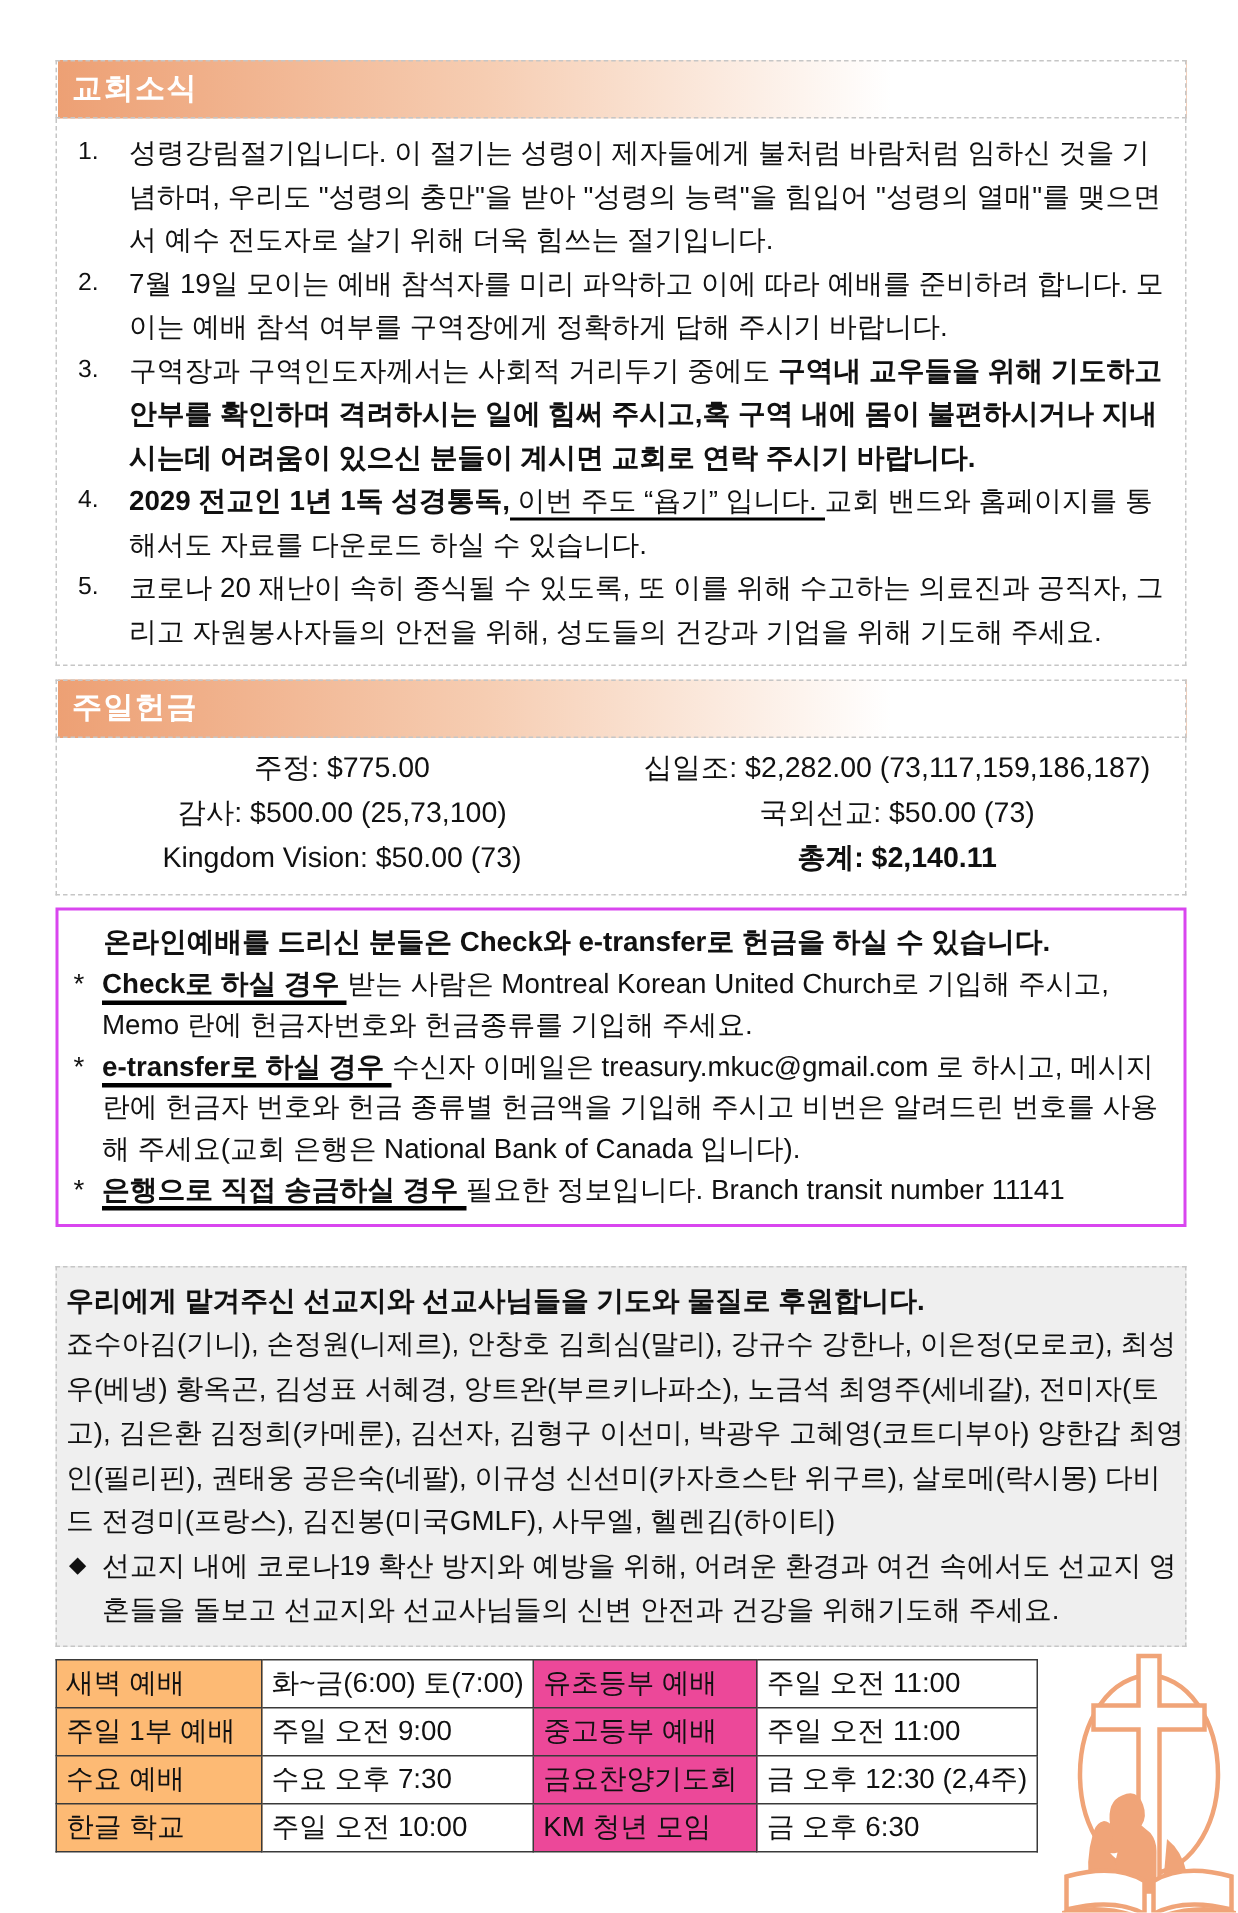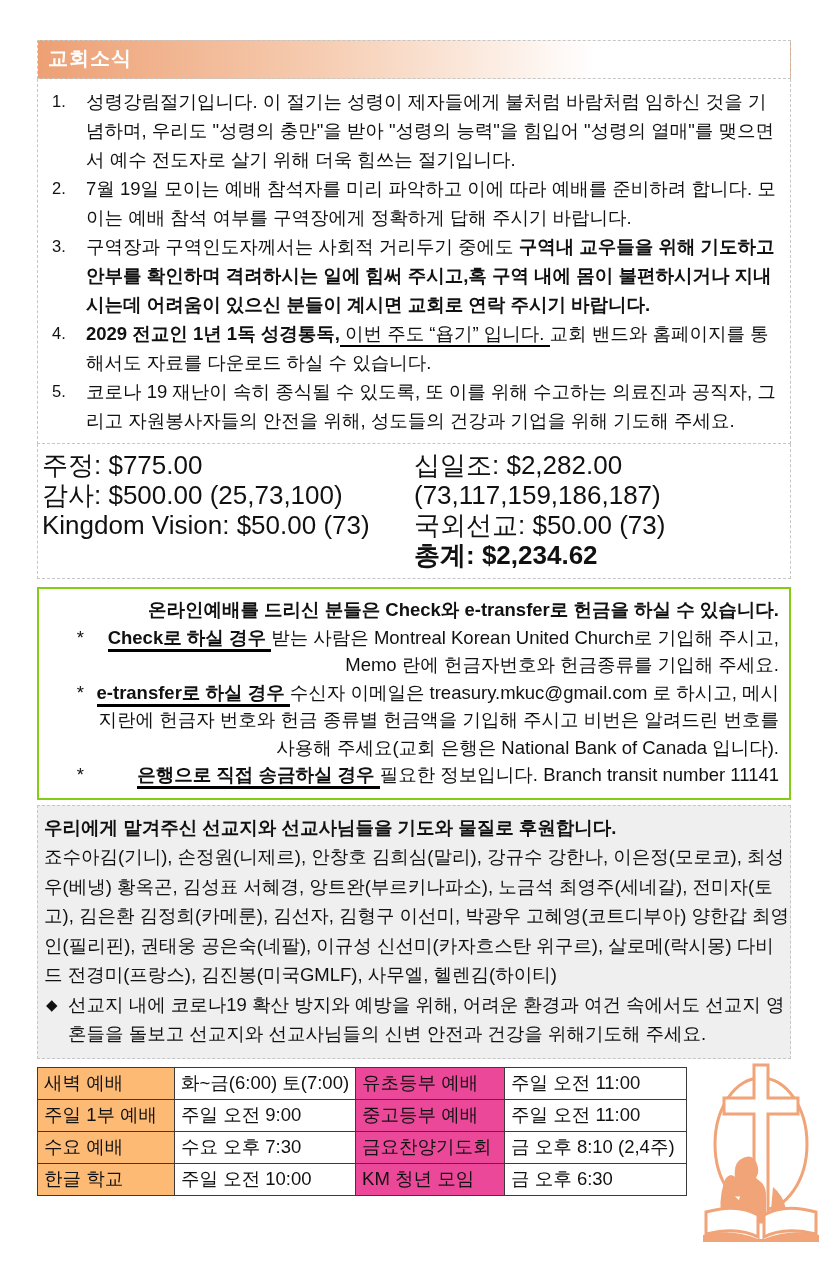--- a/index.html
+++ b/index.html
@@ -22,40 +22,40 @@
   .sec-body {
     border:1px dashed #c6c6c6; border-top:none;
     font-size:18.5px; line-height:29px;
   }
 
   .news-body { padding:8px 10px 8px 4px; }
   .li { display:flex; }
   .li .num { flex:none; width:44px; padding-left:10px; font-size:16.5px; }
   .li .txt { flex:1; }
 
-  .offering-body { padding:6px 8px 8px 4px; display:flex; font-size:26px; line-height:30px; }
+  .offering-body { padding:6px 8px 8px 4px; display:flex; font-size:19px; line-height:30px;text-align:center; }
   .off-col-left { width:372px; flex:none; }
   .off-col-right { flex:1; }
   .bold { font-weight:bold; }
 
   .pay-box {
-    margin-top:8px; border:2px solid #84cc16;
-    padding:7px 10px 9px 24px; font-size:18.5px; line-height:27.5px;text-align:right;
+    margin-top:8px; border:2px solid #d946ef;
+    padding:7px 10px 9px 8px; font-size:18.5px; line-height:27.5px;
   }
   .pay-intro { padding-left:22px; font-weight:bold; }
   .pay-line { display:flex; }
   .pay-line .ast { flex:none; width:21px; padding-left:2px; }
   .pay-line .txt { flex:1; }
 
   .st-b { font-weight:bold; }
   .st-u { border-bottom:2px solid #000; padding-bottom:1px; }
   .st-b.st-u { border-bottom-width:3px; }
 
   .mission {
-    margin-top:5px; background:#efefef; border:1px dashed #c6c6c6;
+    margin-top:26px; background:#efefef; border:1px dashed #c6c6c6;
     padding:7px 0 9px 6px; font-size:18.5px; line-height:29.5px;
   }
   .mission-note { display:flex; }
   .mission-note .bullet { flex:none; width:24px; padding-left:2px; font-size:15px; }
   .mission-note .txt { flex:1; }
 
   .schedule-wrap { display:flex; margin-top:8px; align-items:flex-start; }
   table.schedule { border-collapse:collapse; flex:none; }
   table.schedule td {
     border:1.5px solid #3a3a3a; font-size:18.5px;
@@ -89,34 +89,37 @@
       <div class="li">
         <span class="num">3.</span>
         <div class="txt"><span>구역장과 구역인도자께서는 사회적 거리두기 중에도 </span><span class="st-b">구역내 교우들을 위해 기도하고 안부를 확인하며 격려하시는 일에 힘써 주시고,혹 구역 내에 몸이 불편하시거나 지내시는데 어려움이 있으신 분들이 계시면 교회로 연락 주시기 바랍니다.</span></div>
       </div>
       <div class="li">
         <span class="num">4.</span>
         <div class="txt"><span class="st-b">2029 전교인 1년 1독 성경통독,</span><span class="st-u"> 이번 주도 “욥기” 입니다. </span><span> 교회 밴드와 홈페이지를 통해서도 자료를 다운로드 하실 수 있습니다.</span></div>
       </div>
       <div class="li">
         <span class="num">5.</span>
-        <div class="txt"><span>코로나 19 재난이 속히 종식될 수 있도록, 또 이를 위해 수고하는 의료진과 공직자, 그리고 자원봉사자들의 안전을 위해, 성도들의 건강과 기업을 위해 기도해 주세요.</span></div>
+        <div class="txt"><span>코로나 20 재난이 속히 종식될 수 있도록, 또 이를 위해 수고하는 의료진과 공직자, 그리고 자원봉사자들의 안전을 위해, 성도들의 건강과 기업을 위해 기도해 주세요.</span></div>
       </div>
     </div>
 
+    <div class="bar" style="margin-top:9px">
+      <span>주일헌금</span>
+    </div>
     <div class="sec-body offering-body">
       <div class="off-col-left">
         <div>주정: $775.00</div>
         <div>감사: $500.00 (25,73,100)</div>
         <div>Kingdom Vision: $50.00 (73)</div>
       </div>
       <div class="off-col-right">
         <div>십일조: $2,282.00 (73,117,159,186,187)</div>
         <div>국외선교: $50.00 (73)</div>
-        <div class="bold">총계: $2,234.62</div>
+        <div class="bold">총계: $2,140.11</div>
       </div>
     </div>
 
     <div class="pay-box">
       <div class="pay-intro">온라인예배를 드리신 분들은 Check와 e-transfer로 헌금을 하실 수 있습니다.</div>
       <div class="pay-line">
         <span class="ast">*</span>
         <div class="txt"><span class="st-b st-u">Check로 하실 경우 </span><span>받는 사람은 Montreal Korean United Church로 기입해 주시고, Memo 란에 헌금자번호와 헌금종류를 기입해 주세요.</span></div>
       </div>
       <div class="pay-line">
@@ -150,21 +153,21 @@
         <tr>
           <td class="c0">주일 1부 예배</td>
           <td class="c1">주일 오전 9:00</td>
           <td class="c2">중고등부 예배</td>
           <td class="c3">주일 오전 11:00</td>
         </tr>
         <tr>
           <td class="c0">수요 예배</td>
           <td class="c1">수요 오후 7:30</td>
           <td class="c2">금요찬양기도회</td>
-          <td class="c3">금 오후 8:10 (2,4주)</td>
+          <td class="c3">금 오후 12:30 (2,4주)</td>
         </tr>
         <tr>
           <td class="c0">한글 학교</td>
           <td class="c1">주일 오전 10:00</td>
           <td class="c2">KM 청년 모임</td>
           <td class="c3">금 오후 6:30</td>
         </tr>
       </tbody>
         </table>
 

